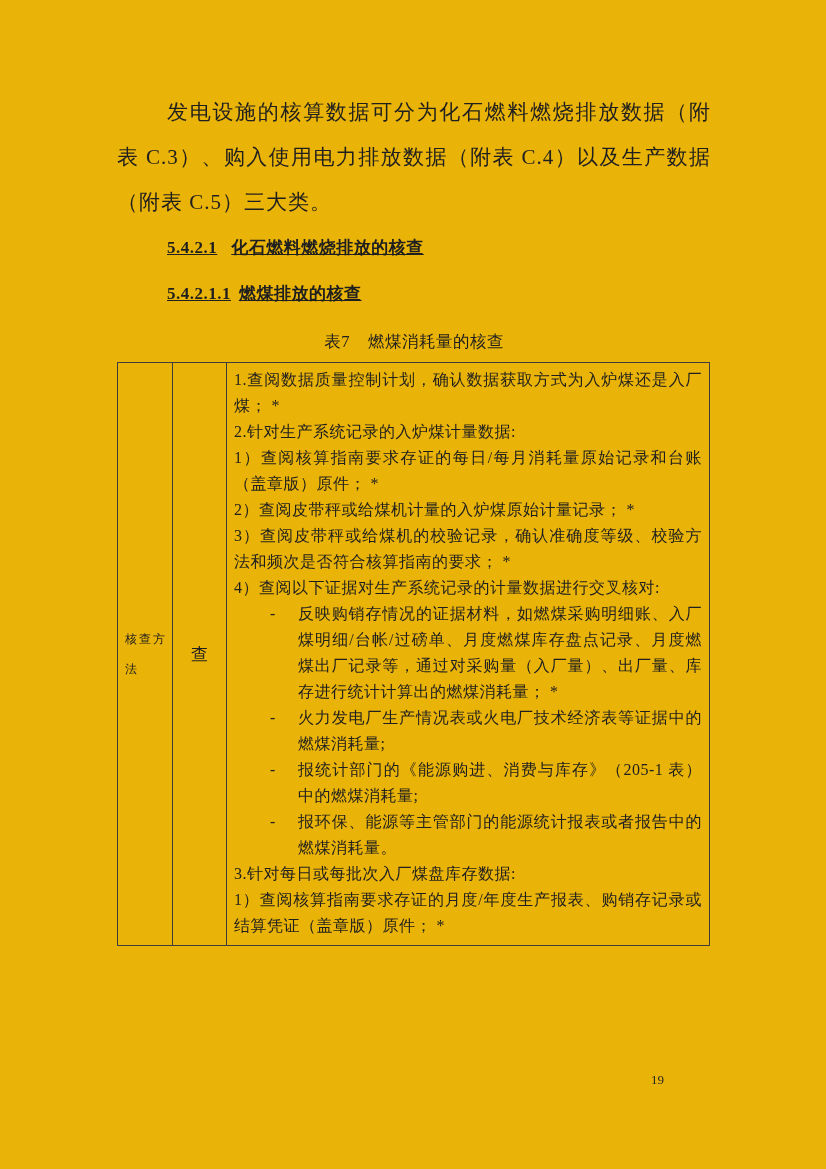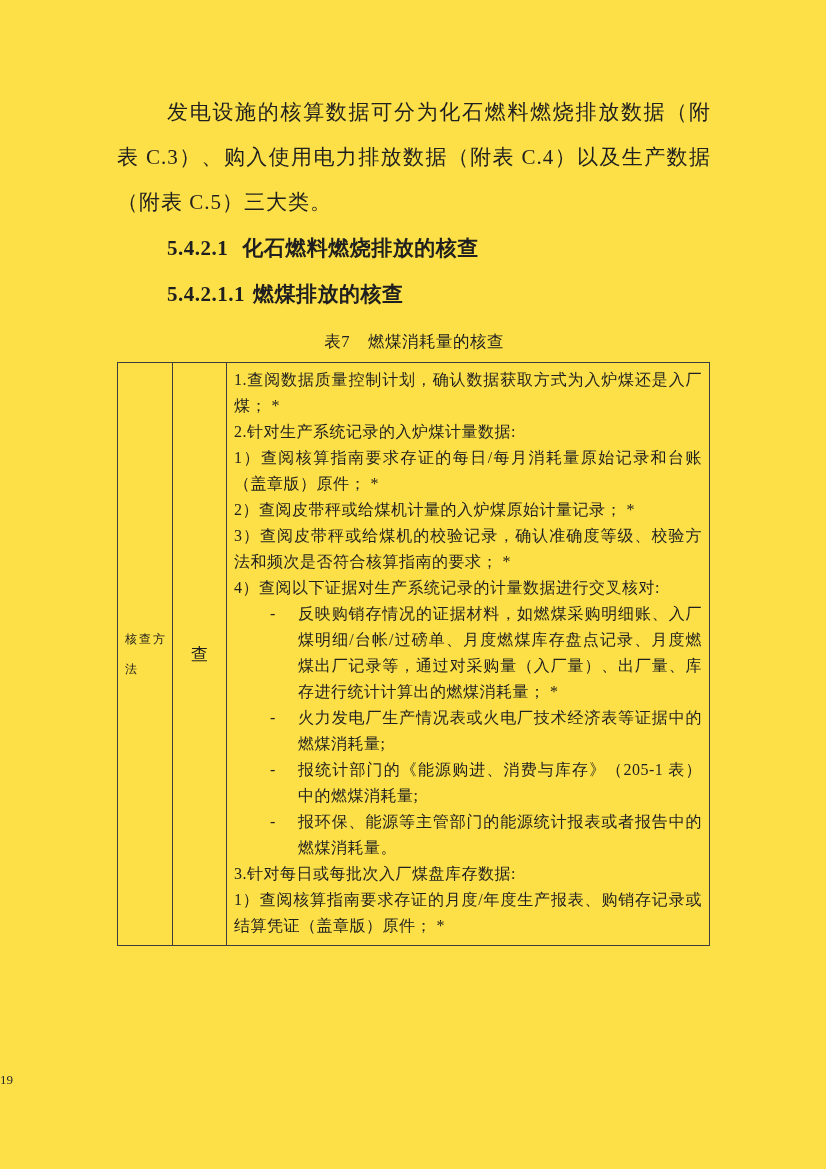--- a/index.html
+++ b/index.html
@@ -6,44 +6,45 @@
     margin: 0;
     padding: 0;
     background: #ffffff;
     font-family: "Liberation Serif", "DejaVu Serif", serif;
     color: #1f1f1f;
   }
   .page {
     position: relative;
     width: 826px;
     height: 1169px;
-    background: #fde047;
+    background: #eab308;
     overflow: hidden;
   }
   .content {
     position: absolute;
     left: 117px;
     top: 90px;
     width: 594px;
   }
   .para {
     margin: 0;
     font-size: 21px;
     line-height: 45px;
     letter-spacing: 1px;
     text-align: justify;
     text-indent: 50px;
   }
   .heading {
     margin: 0 0 0 50px;
     font-weight: bold;
-    font-size: 21px;
+    font-size: 17px;
     line-height: 46px;
     letter-spacing: 0.5px;
     white-space: nowrap;
+    text-decoration: underline;
   }
   .gap-lg { margin-left: 14px; }
   .gap-sm { margin-left: 8px; }
   .caption {
     margin-top: 12px;
     text-align: center;
     font-size: 16.5px;
     line-height: 26px;
     letter-spacing: 0.5px;
   }
@@ -83,21 +84,21 @@
   .bm {
     position: absolute;
     left: 36px;
     top: 0;
   }
   .pagenum {
     position: absolute;
     top: 1072px;
     left: 0;
     width: 664px;
-    text-align: left;
+    text-align: right;
     font-size: 13px;
     color: #2a2a2a;
   }
 </style>
 </head>
 <body>
 
 <div class="page">
   <div class="content">
 

